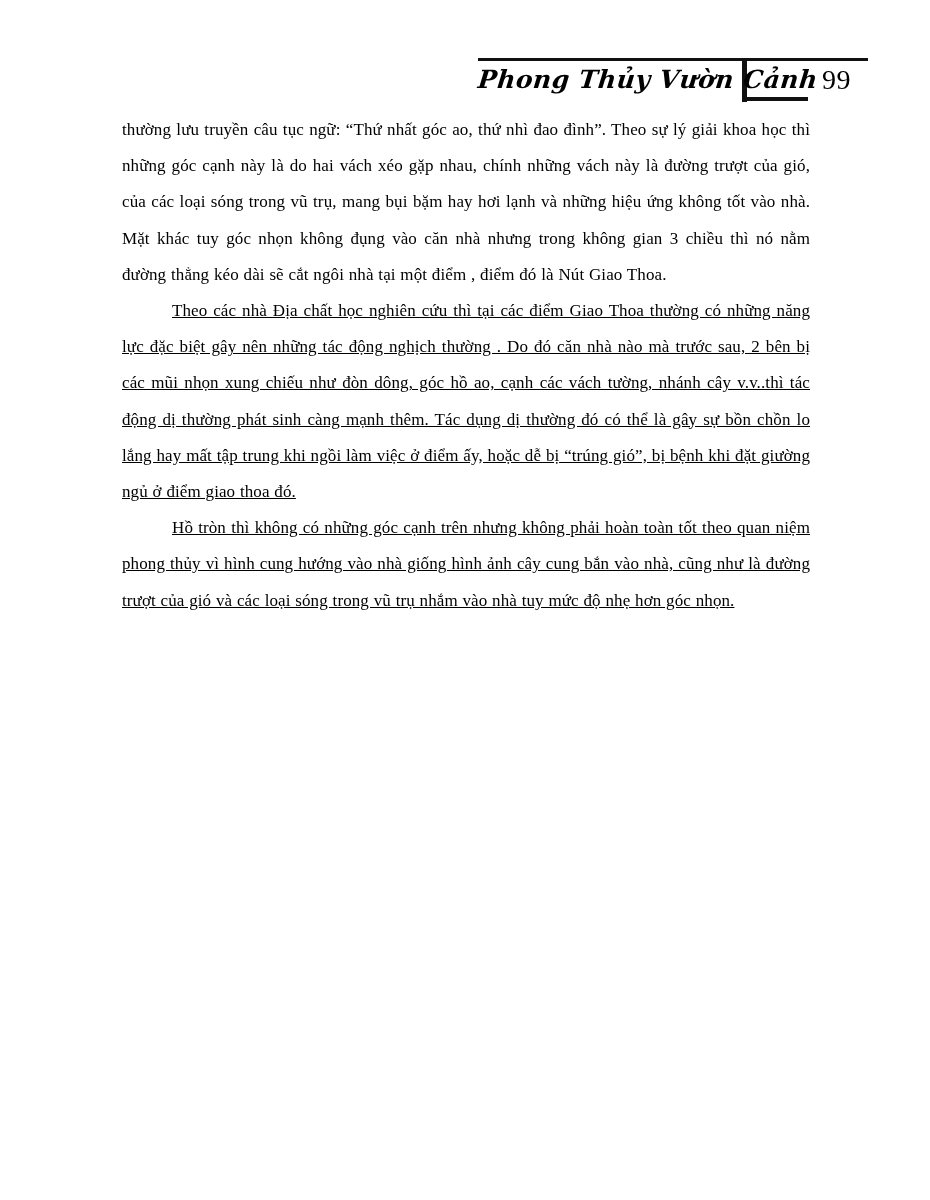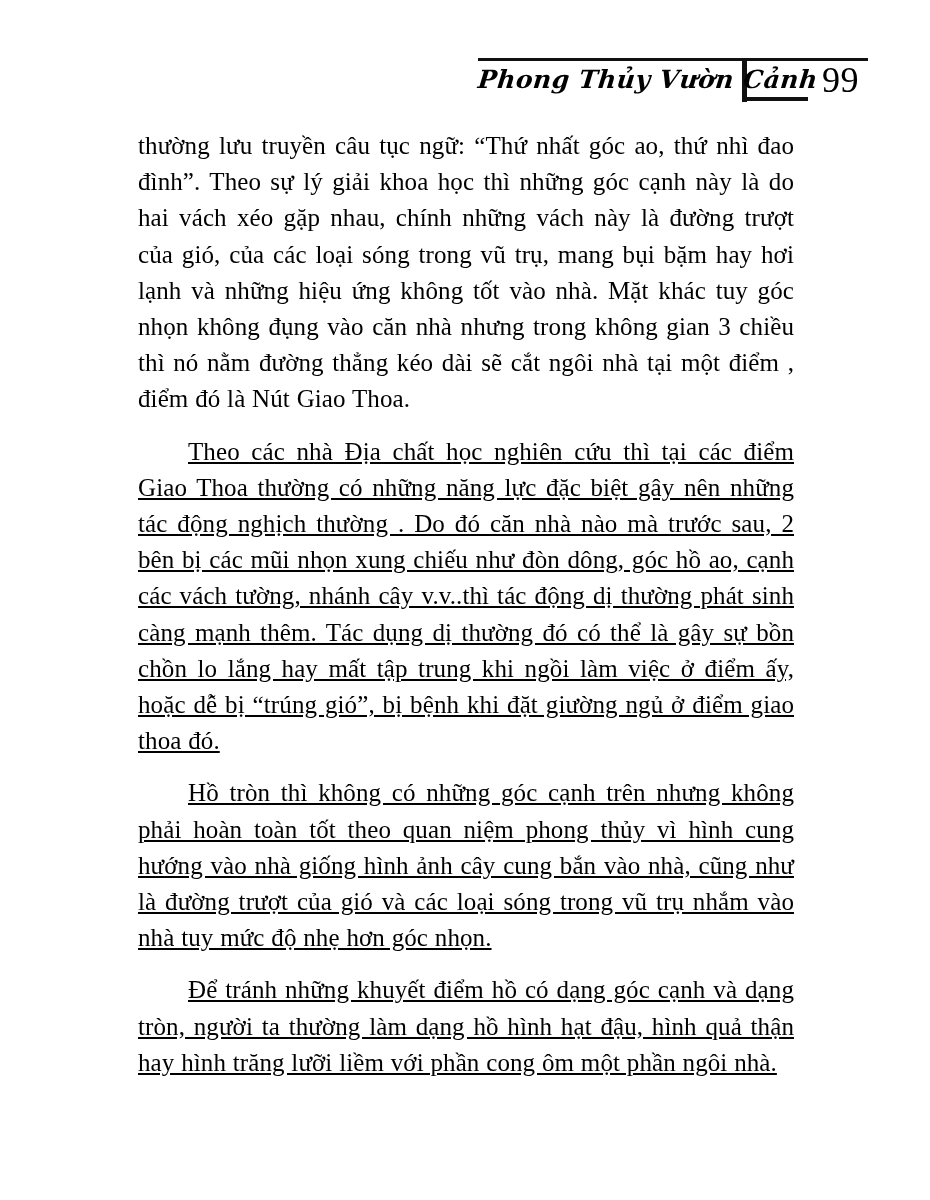--- a/index.html
+++ b/index.html
@@ -64,38 +64,38 @@
     font-size: 25px;
     letter-spacing: 0.5px;
     line-height: 36px;
     white-space: nowrap;
     transform: skewX(-6deg);
   }
   .header-pageno {
     position: absolute;
     left: 700px;
     top: 19px;
-    font-size: 36px;
+    font-size: 28px;
     font-weight: normal;
     line-height: 34px;
     letter-spacing: 0.5px;
   }
 
   
   .body-text {
     position: absolute;
     left: 122px;
     top: 112px;
     width: 688px;
   }
   .para {
-    margin: 16px;
+    margin: 0;
     text-align: justify;
     text-justify: inter-word;
-    font-size: 25px;
+    font-size: 17px;
     line-height: 36.2px;
     letter-spacing: 0.1px;
     word-spacing: 0.4px;
     -webkit-font-smoothing: none;
   }
   .para.indent {
     text-indent: 50px;
     text-decoration: underline;
   }
 </style>
@@ -115,18 +115,15 @@
   <div class="body-text">
     <p class="para">
       <span>thường lưu truyền câu tục ngữ: “Thứ nhất góc ao, thứ nhì đao đình”. Theo sự lý giải khoa học thì những góc cạnh này là do hai vách xéo gặp nhau, chính những vách này là đường trượt của gió, của các loại sóng trong vũ trụ, mang bụi bặm hay hơi lạnh và những hiệu ứng không tốt vào nhà. Mặt khác tuy góc nhọn không đụng vào căn nhà nhưng trong không gian 3 chiều thì nó nằm đường thẳng kéo dài sẽ cắt ngôi nhà tại một điểm , điểm đó là Nút Giao Thoa.</span>
     </p>
     <p class="para indent">
       <span>Theo các nhà Địa chất học nghiên cứu thì tại các điểm Giao Thoa thường có những năng lực đặc biệt gây nên những tác động nghịch thường . Do đó căn nhà nào mà trước sau, 2 bên bị các mũi nhọn xung chiếu như đòn dông, góc hồ ao, cạnh các vách tường, nhánh cây v.v..thì tác động dị thường phát sinh càng mạnh thêm. Tác dụng dị thường đó có thể là gây sự bồn chồn lo lắng hay mất tập trung khi ngồi làm việc ở điểm ấy, hoặc dễ bị “trúng gió”, bị bệnh khi đặt giường ngủ ở điểm giao thoa đó.</span>
     </p>
     <p class="para indent">
       <span>Hồ tròn thì không có những góc cạnh trên nhưng không phải hoàn toàn tốt theo quan niệm phong thủy vì hình cung hướng vào nhà giống hình ảnh cây cung bắn vào nhà, cũng như là đường trượt của gió và các loại sóng trong vũ trụ nhắm vào nhà tuy mức độ nhẹ hơn góc nhọn.</span>
     </p>
-    <p class="para indent">
-      <span>Để tránh những khuyết điểm hồ có dạng góc cạnh và dạng tròn, người ta thường làm dạng hồ hình hạt đậu, hình quả thận hay hình trăng lưỡi liềm với phần cong ôm một phần ngôi nhà.</span>
-    </p>
   </div>
 
 </div>
 
 </body></html>

